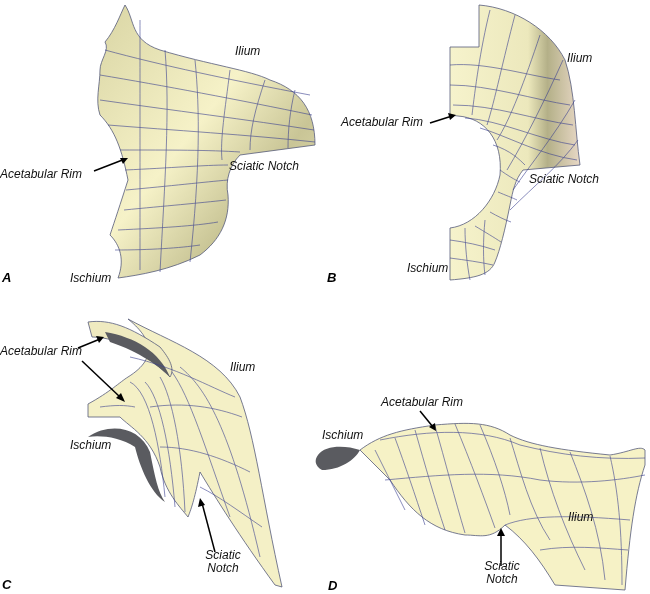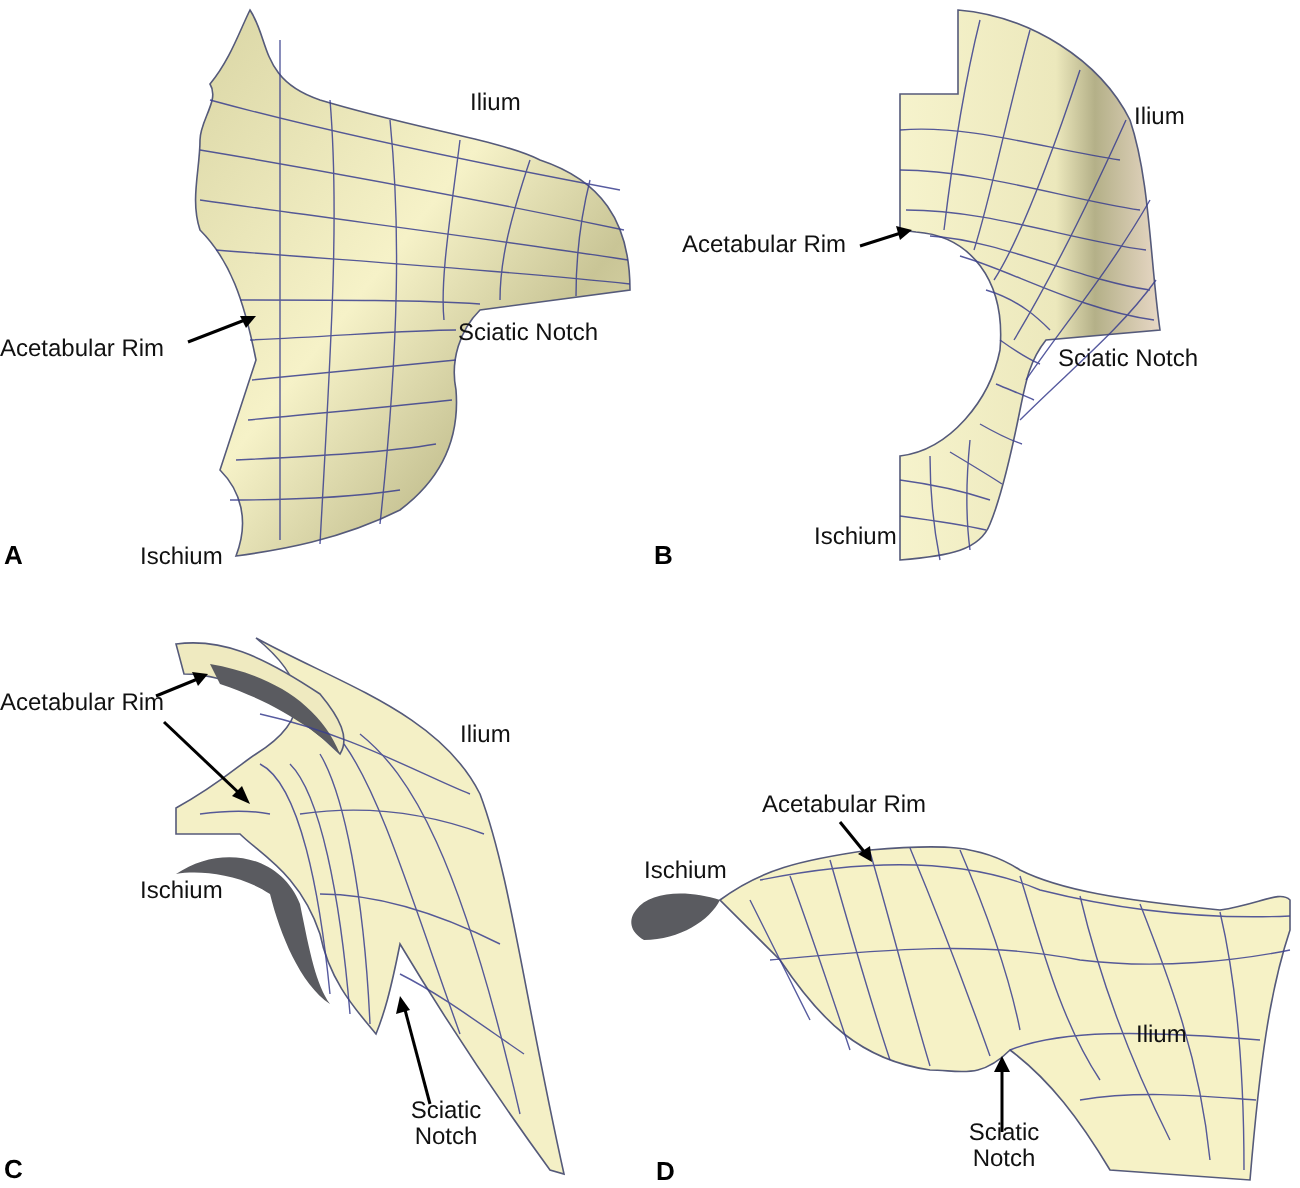--- a/index.html
+++ b/index.html
@@ -1,18 +1,18 @@
 <!DOCTYPE html>
 <html><head>
 <meta charset="utf-8">
 <style>
   html, body { margin:0; padding:0; background:#ffffff; }
   body { width:650px; height:594px; position:relative; overflow:hidden;
          font-family:"Liberation Sans", sans-serif; }
-  .panel { position:absolute; }
+  .panel { position:absolute;font-style:italic; }
   .panel svg { position:absolute; left:0; top:0; }
   .lbl { position:absolute; font-size:12px; color:#111; white-space:nowrap; line-height:13px; }
   .lbl.c { text-align:center; }
   .plabel { position:absolute; font-weight:bold; font-size:13px; color:#000; }
 </style>
 </head>
 <body>
 
 <div class="panel" style="left:0;top:0;width:325px;height:297px;">
   <svg width="325" height="297">

